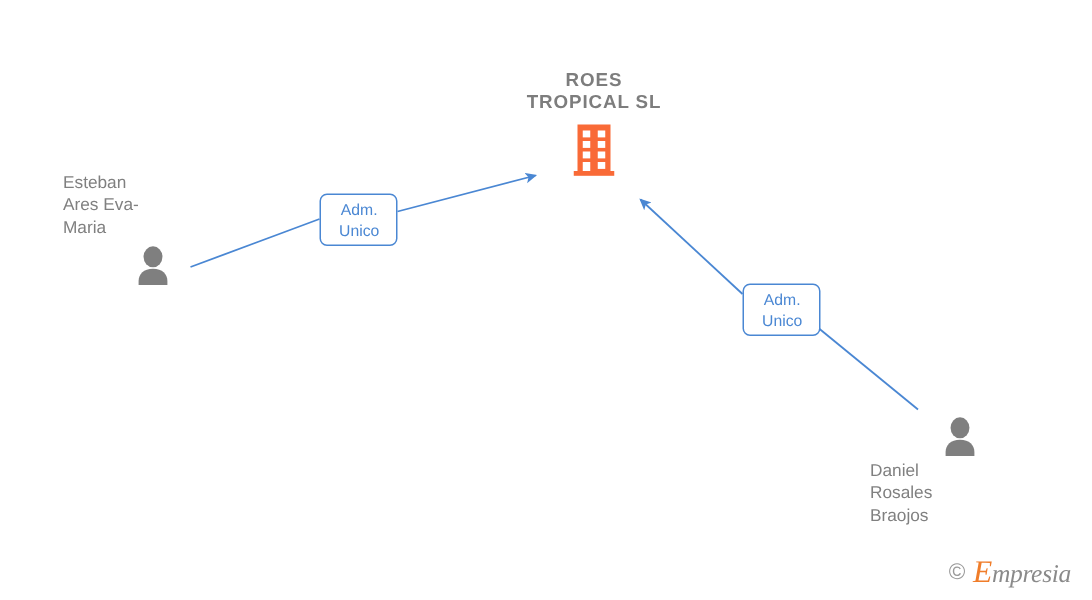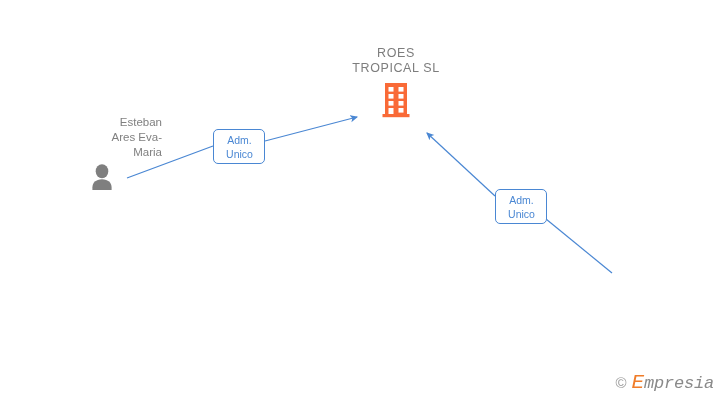--- a/index.html
+++ b/index.html
@@ -28,37 +28,37 @@
   
   #company-node {
     position: absolute;
     left: 316px;
     top: 46px;
     width: 160px;
     text-align: center;
   }
   #company-title {
     font-size: 12.5px;
-    font-weight: normal;
+    font-weight: bold;
     color: #7d7d7d;
     letter-spacing: 0.6px;
     line-height: 15px;
     white-space: pre-line;
   }
   #company-icon-wrap {
     margin-top: 6px;
     display: flex;
     justify-content: center;
   }
 
   
   .person-node {
     position: absolute;
     width: 120px;
-    text-align: right;
+    text-align: left;
   }
   #person-left {
     left: 42px;
     top: 115px;
   }
   #person-right {
     left: 580px;
     top: 278px;
   }
   .person-name {
@@ -109,21 +109,21 @@
     bottom: 6px;
     display: flex;
     align-items: center;
     gap: 5px;
   }
   #wm-copy {
     font-size: 15px;
     color: #9a9a9a;
   }
   #wm-text {
-    font-family: Liberation Mono, monospace;
+    font-family: Liberation Serif, serif;
     font-style: italic;
     font-size: 17px;
     color: #8a8a8a;
     letter-spacing: -0.2px;
   }
   #wm-text .wm-e {
     color: #f07d2a;
     font-size: 21px;
   }
 </style>
@@ -172,20 +172,31 @@
 Ares Eva-
 Maria</div>
     <div class="person-icon-wrap">
       <svg width="28" height="26" viewBox="0 0 28 26" xmlns="http://www.w3.org/2000/svg">
         <ellipse cx="14" cy="7.2" rx="6.3" ry="7" fill="#7f7f7f"></ellipse>
         <path d="M14 15.2c-6.2 0-9.6 3.6-9.6 8.2V26h19.2v-2.6c0-4.6-3.4-8.2-9.6-8.2z" fill="#7f7f7f"></path>
       </svg>
     </div>
   </div>
 
+  <div id="person-right" class="person-node">
+    <div class="person-icon-wrap">
+      <svg width="28" height="26" viewBox="0 0 28 26" xmlns="http://www.w3.org/2000/svg">
+        <ellipse cx="14" cy="7.2" rx="6.3" ry="7" fill="#7f7f7f"></ellipse>
+        <path d="M14 15.2c-6.2 0-9.6 3.6-9.6 8.2V26h19.2v-2.6c0-4.6-3.4-8.2-9.6-8.2z" fill="#7f7f7f"></path>
+      </svg>
+    </div>
+    <div class="person-name">Daniel
+Rosales
+Braojos</div>
+  </div>
 
   <div id="role-left" class="role-box">Adm.
 Unico</div>
   <div id="role-right" class="role-box">Adm.
 Unico</div>
 
   <div id="watermark">
     <span id="wm-copy">©</span>
     <span id="wm-text"><span class="wm-e">E</span><span>mpresia</span></span>
   </div>

